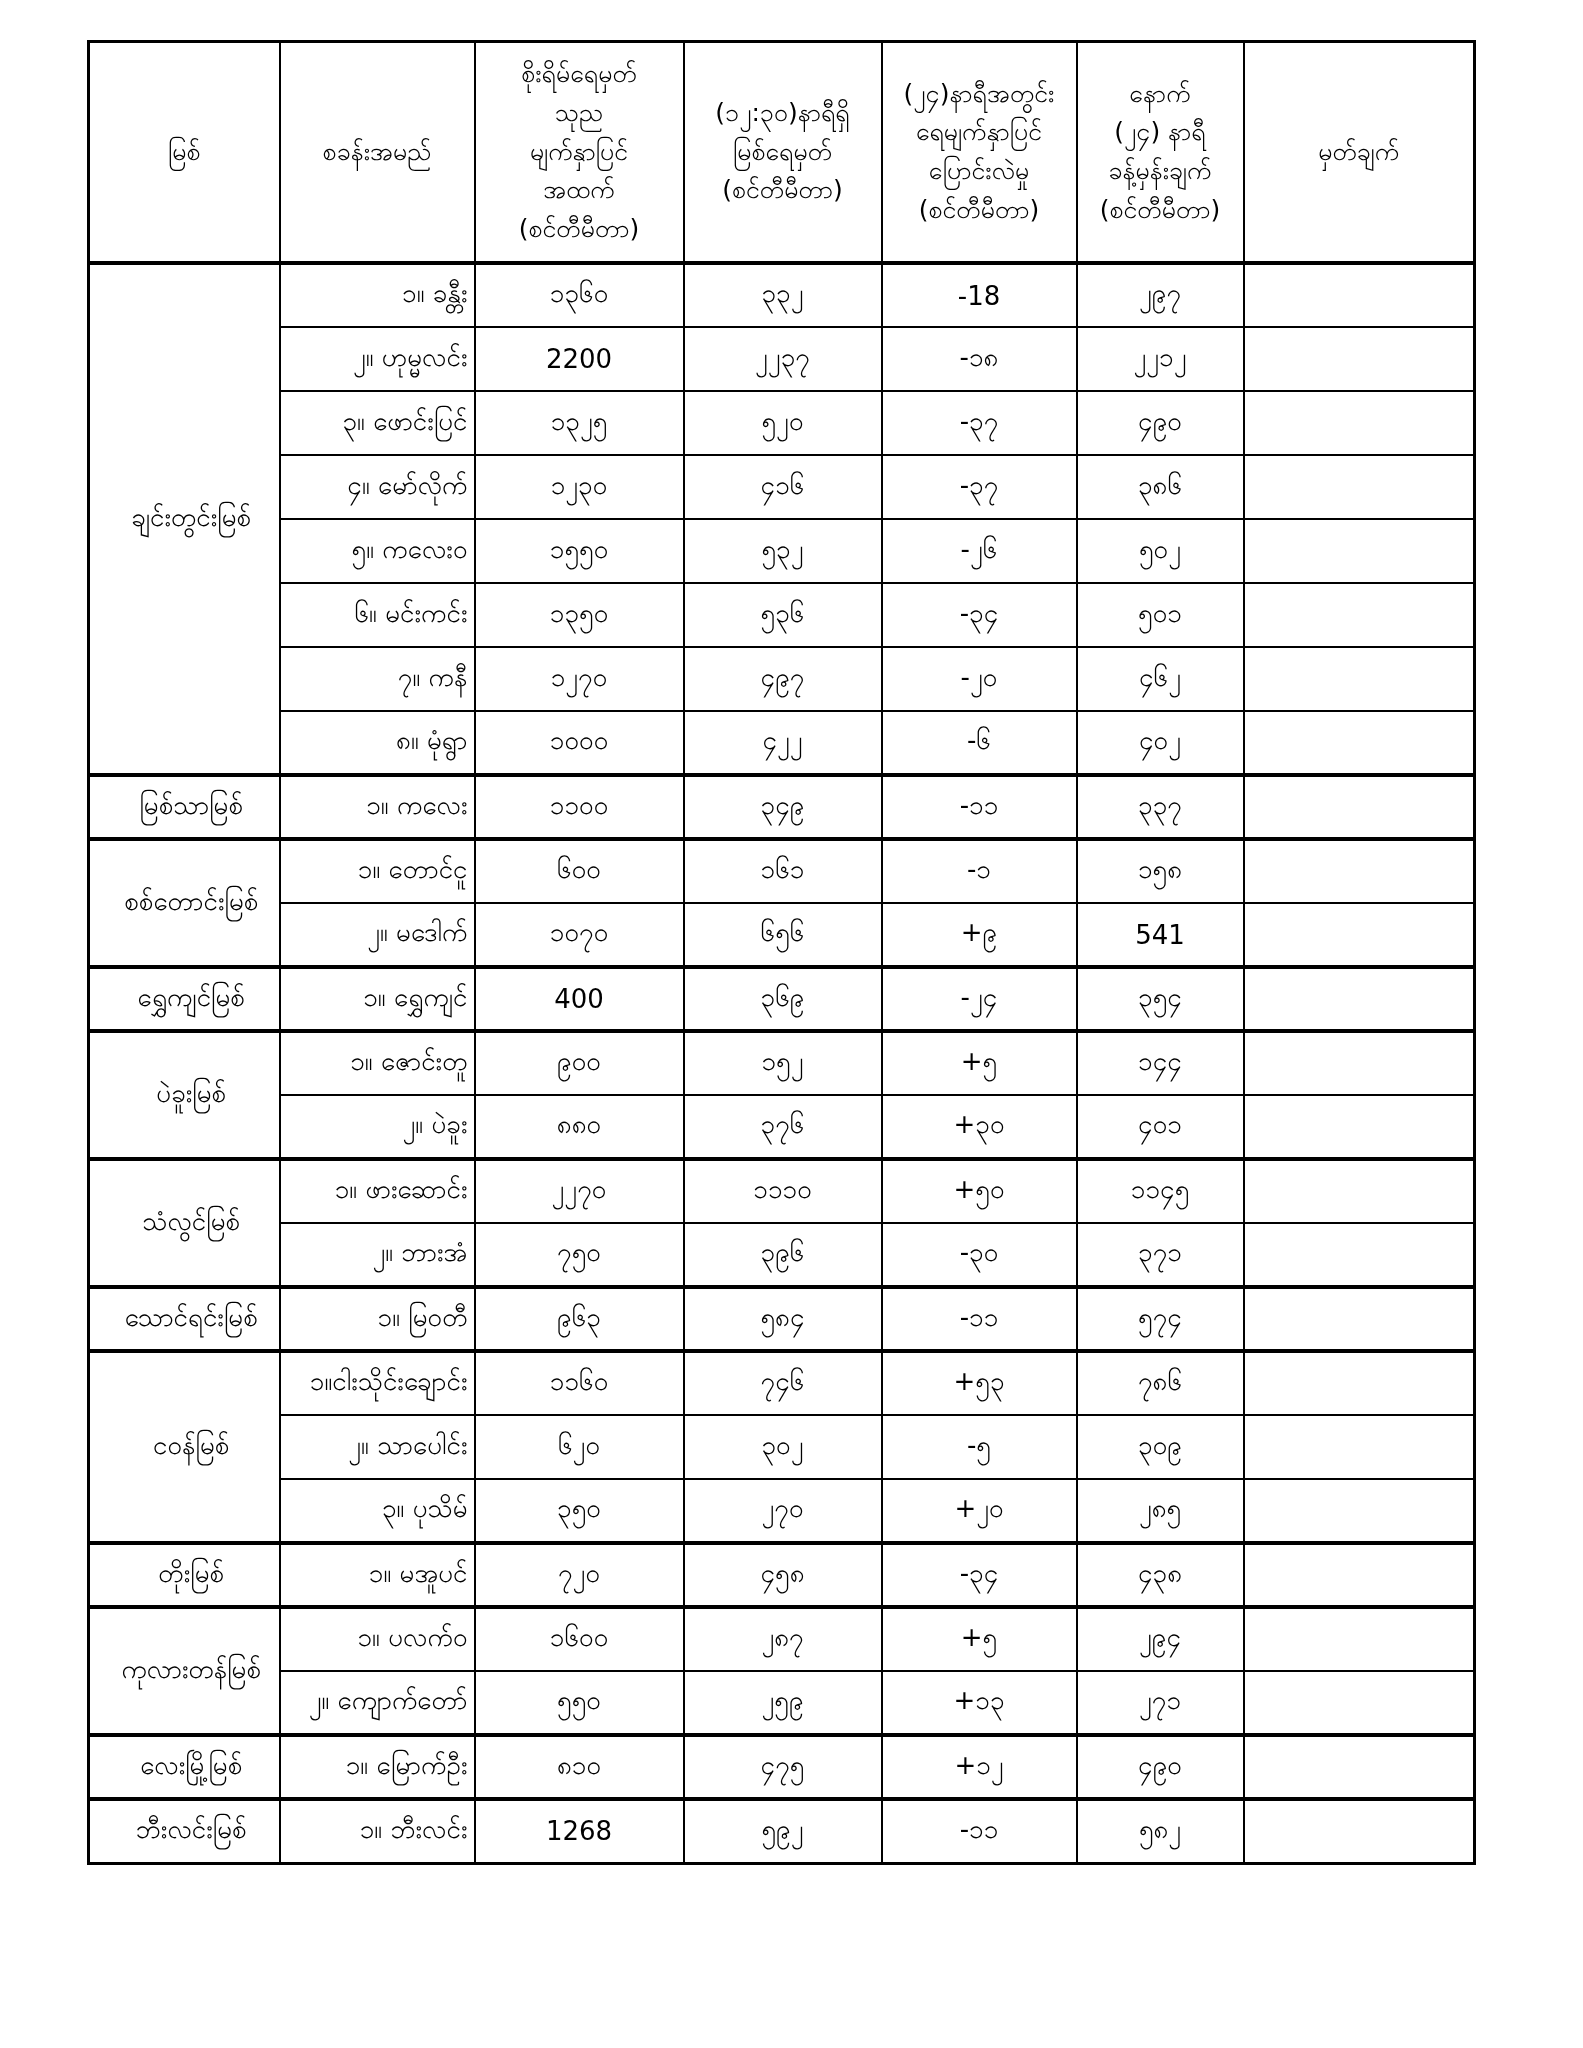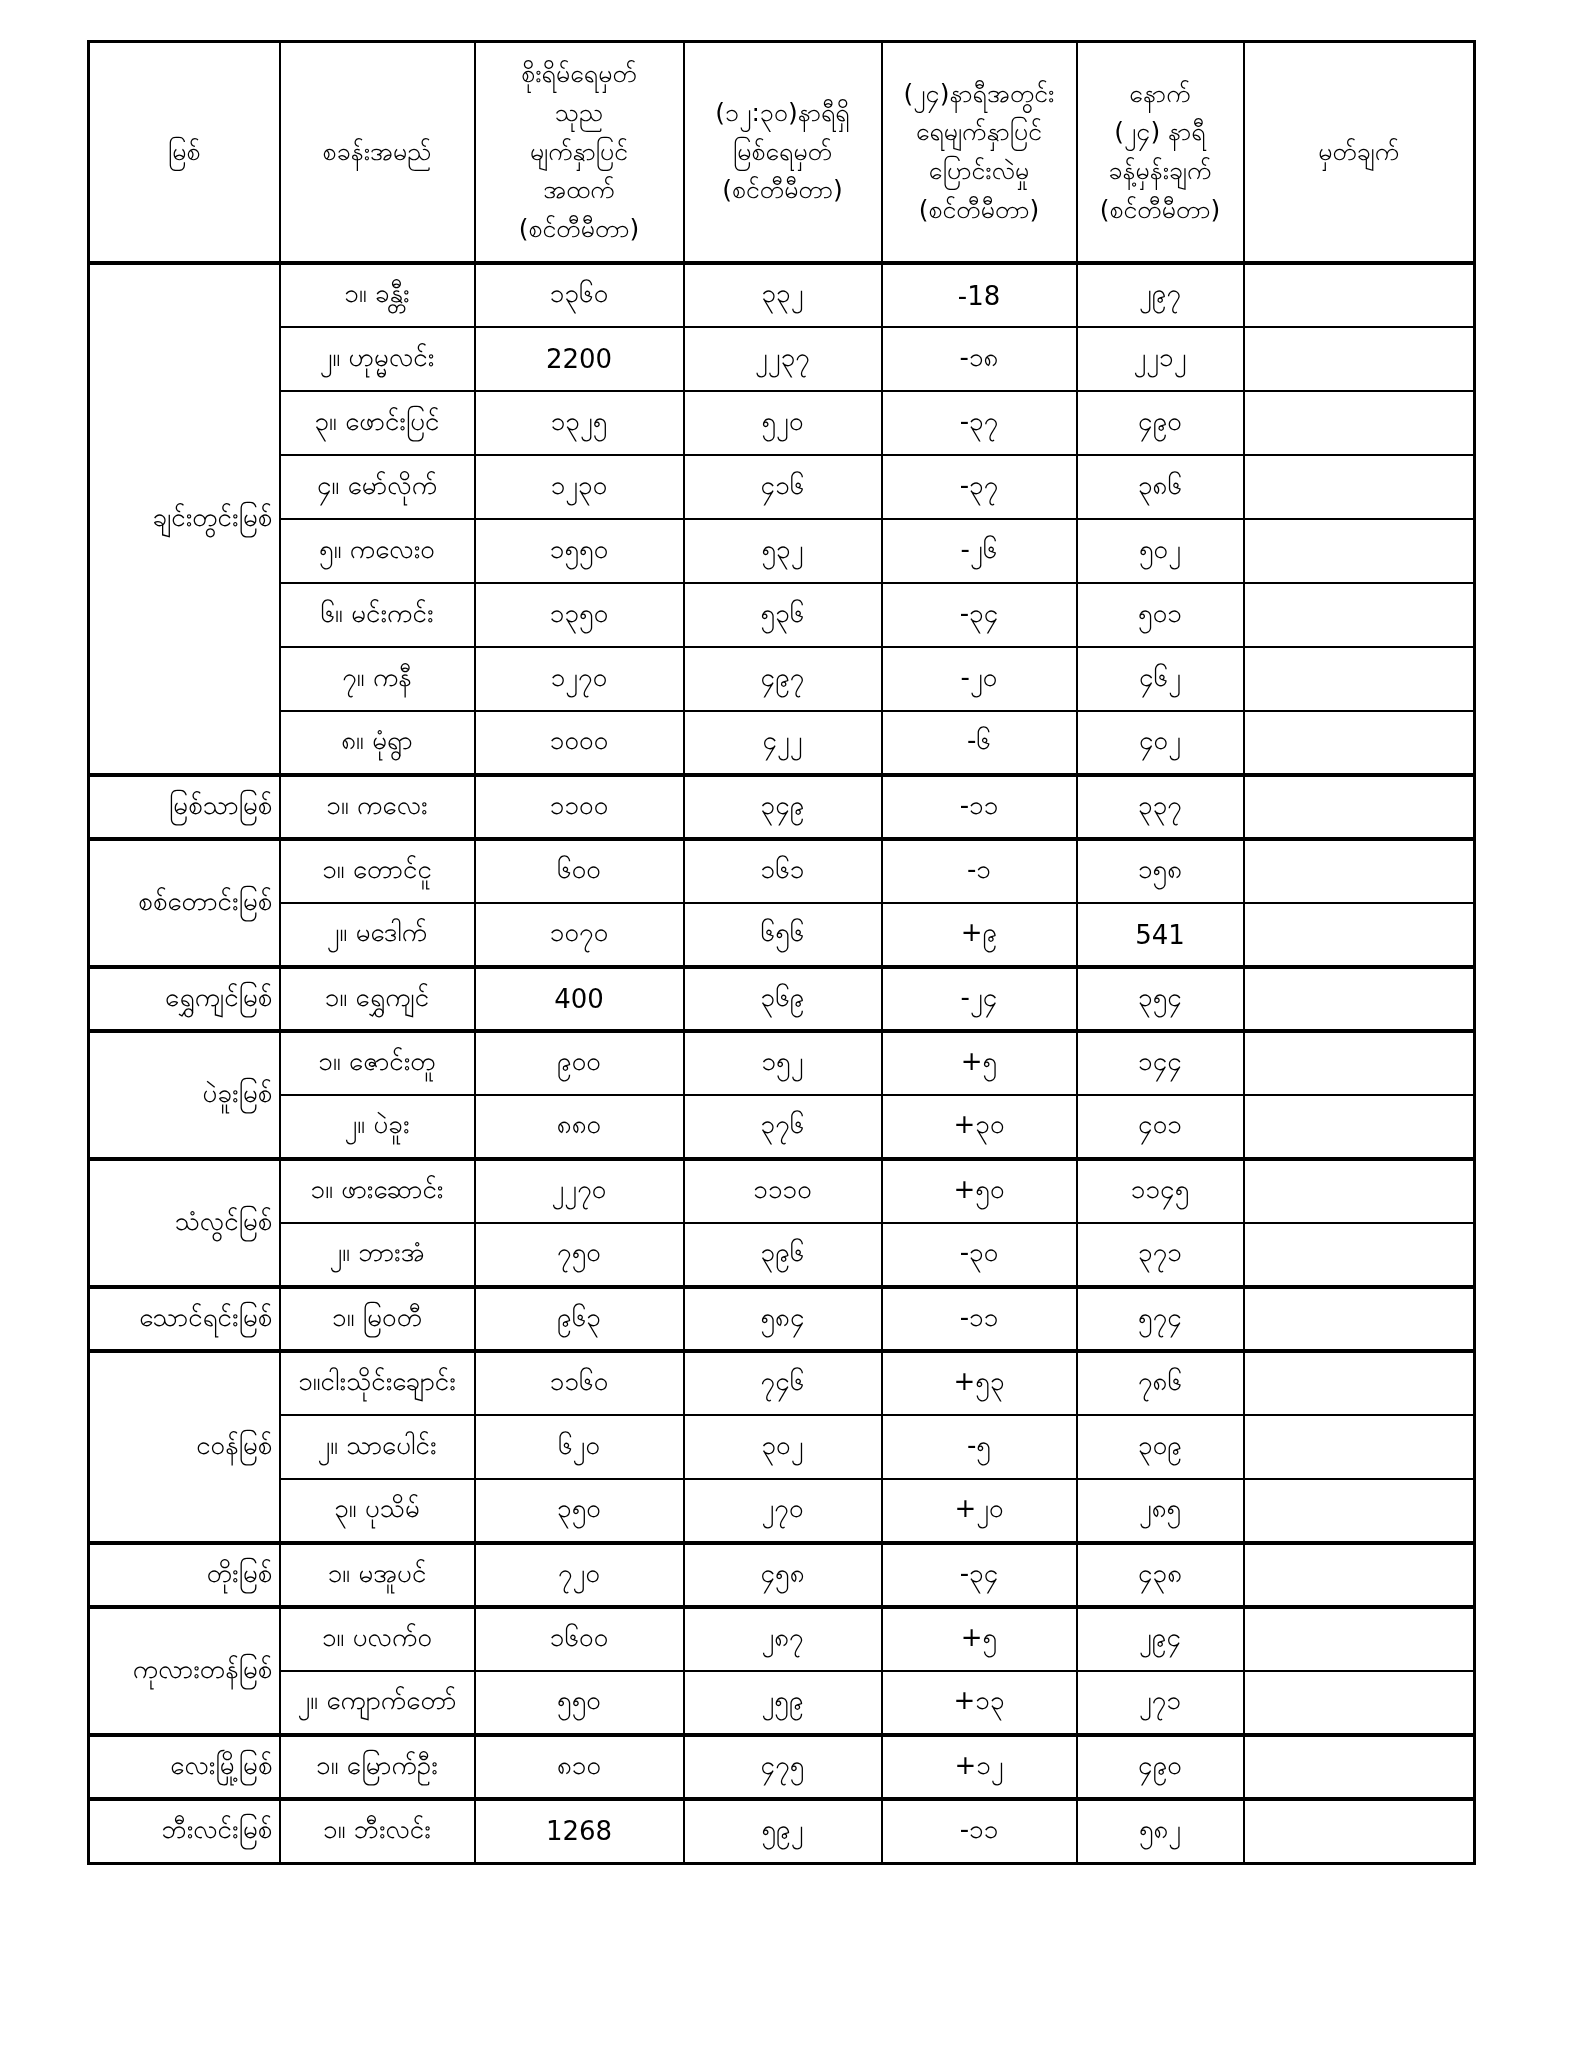--- a/index.html
+++ b/index.html
@@ -42,25 +42,25 @@
     border-bottom: 3px solid #000000;
   }
   .river-table tbody tr {
     height: 64px;
   }
   .river-table tbody td {
     font-size: 26px;
     vertical-align: middle;
   }
   td.river-cell {
+    text-align: center;
+    padding-left: 20px;
+  }
+  td.station-cell {
     text-align: right;
-    padding-left: 20px;
-  }
-  td.station-cell {
-    text-align: center;
     padding-left: 6px;
   }
   td.num-cell {
     text-align: center;
     font-size: 27px;
   }
   td.remark-cell {
     text-align: left;
   }
   tr.group-start td {

